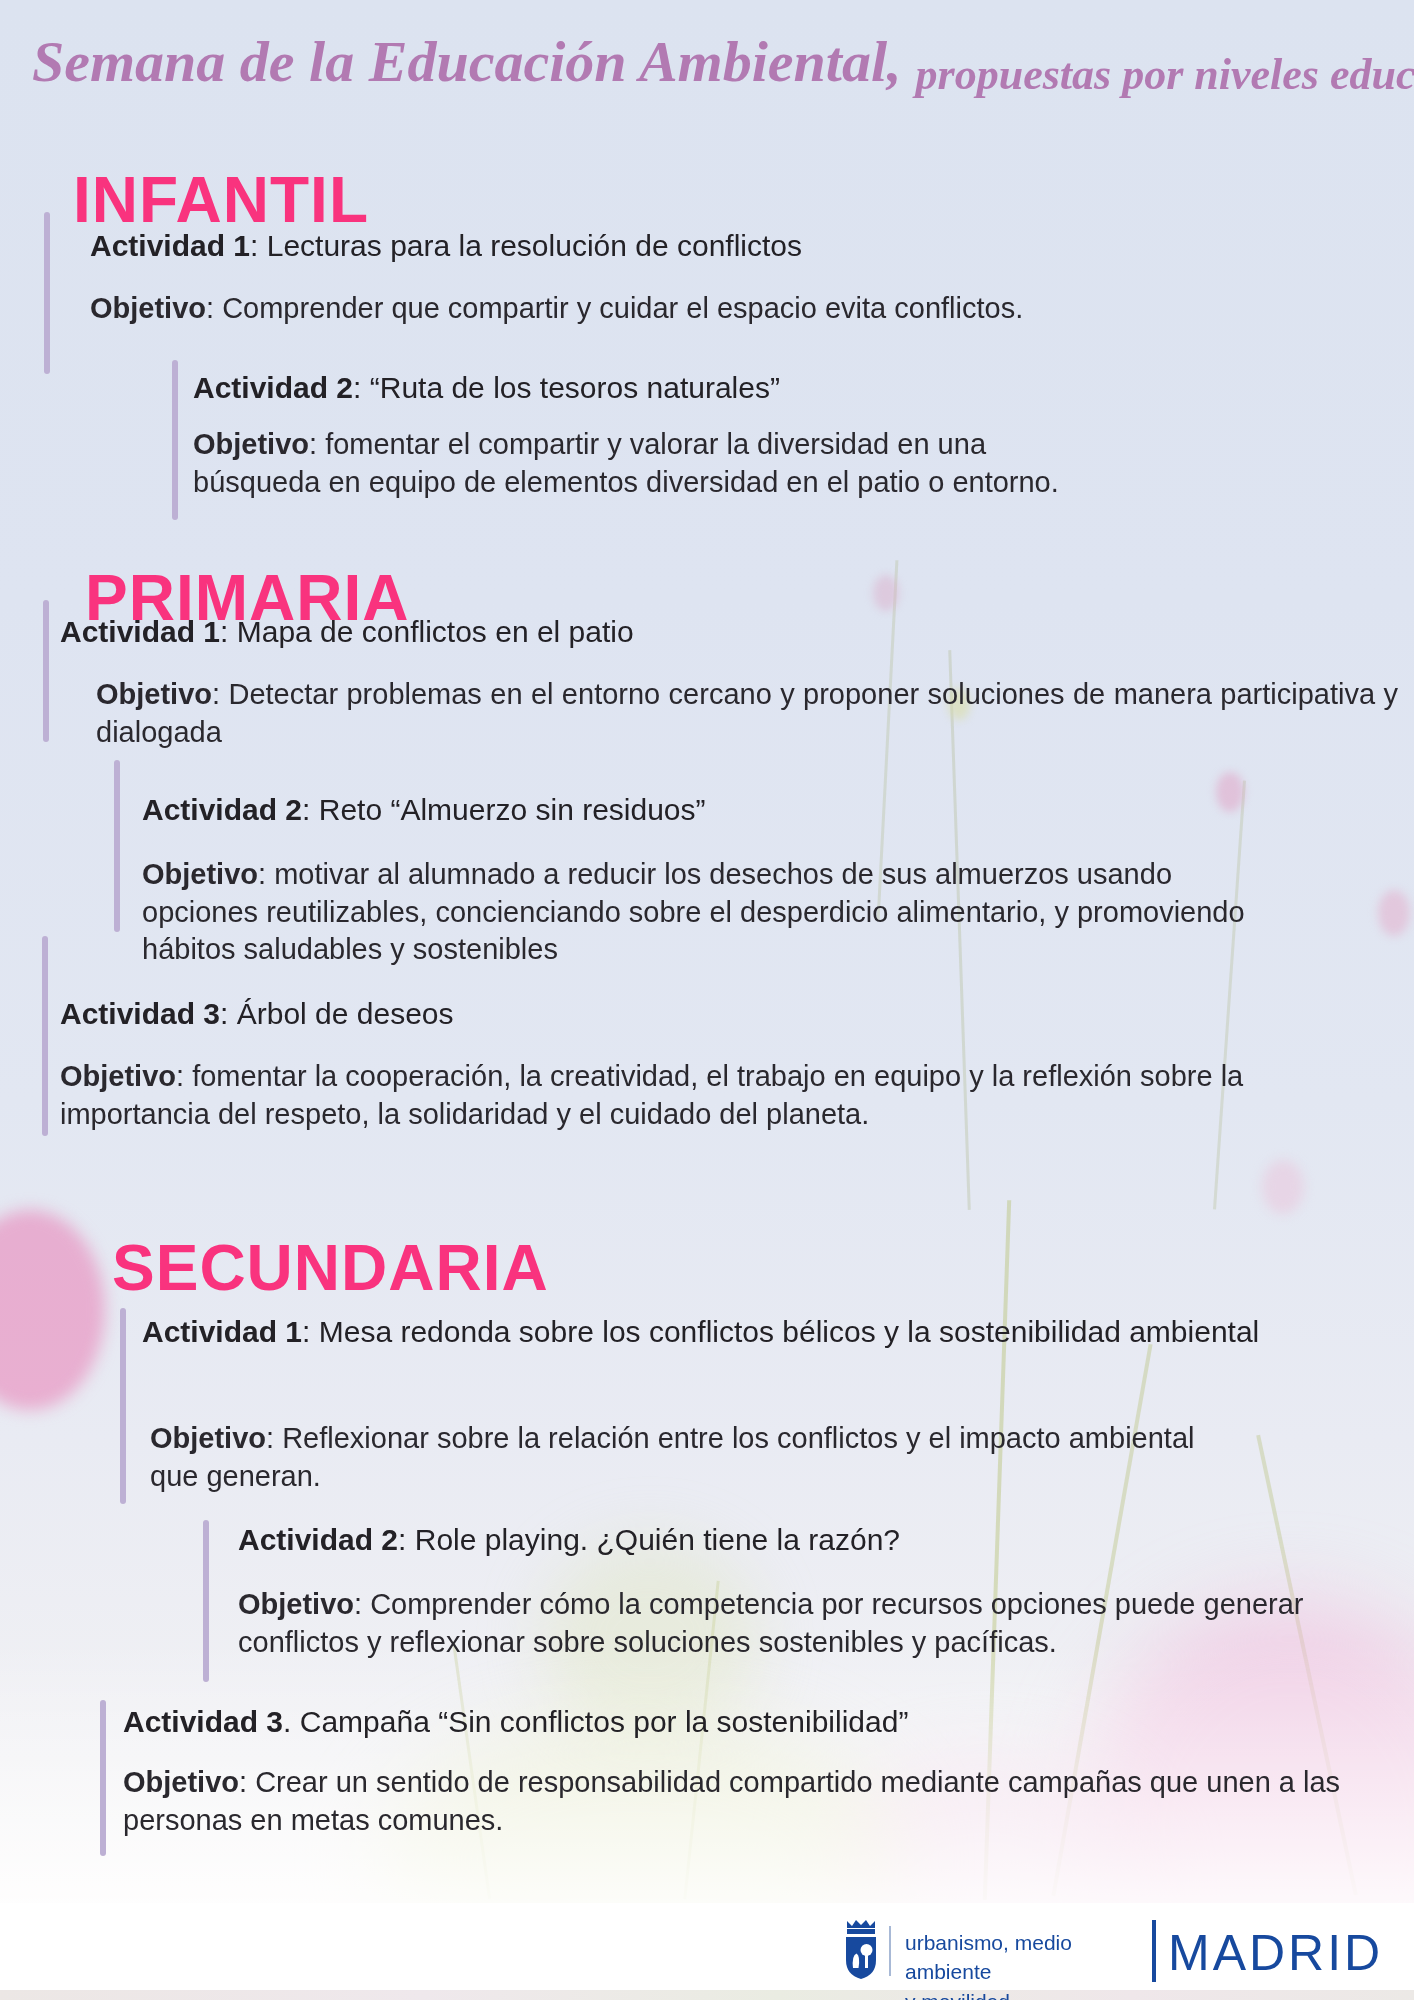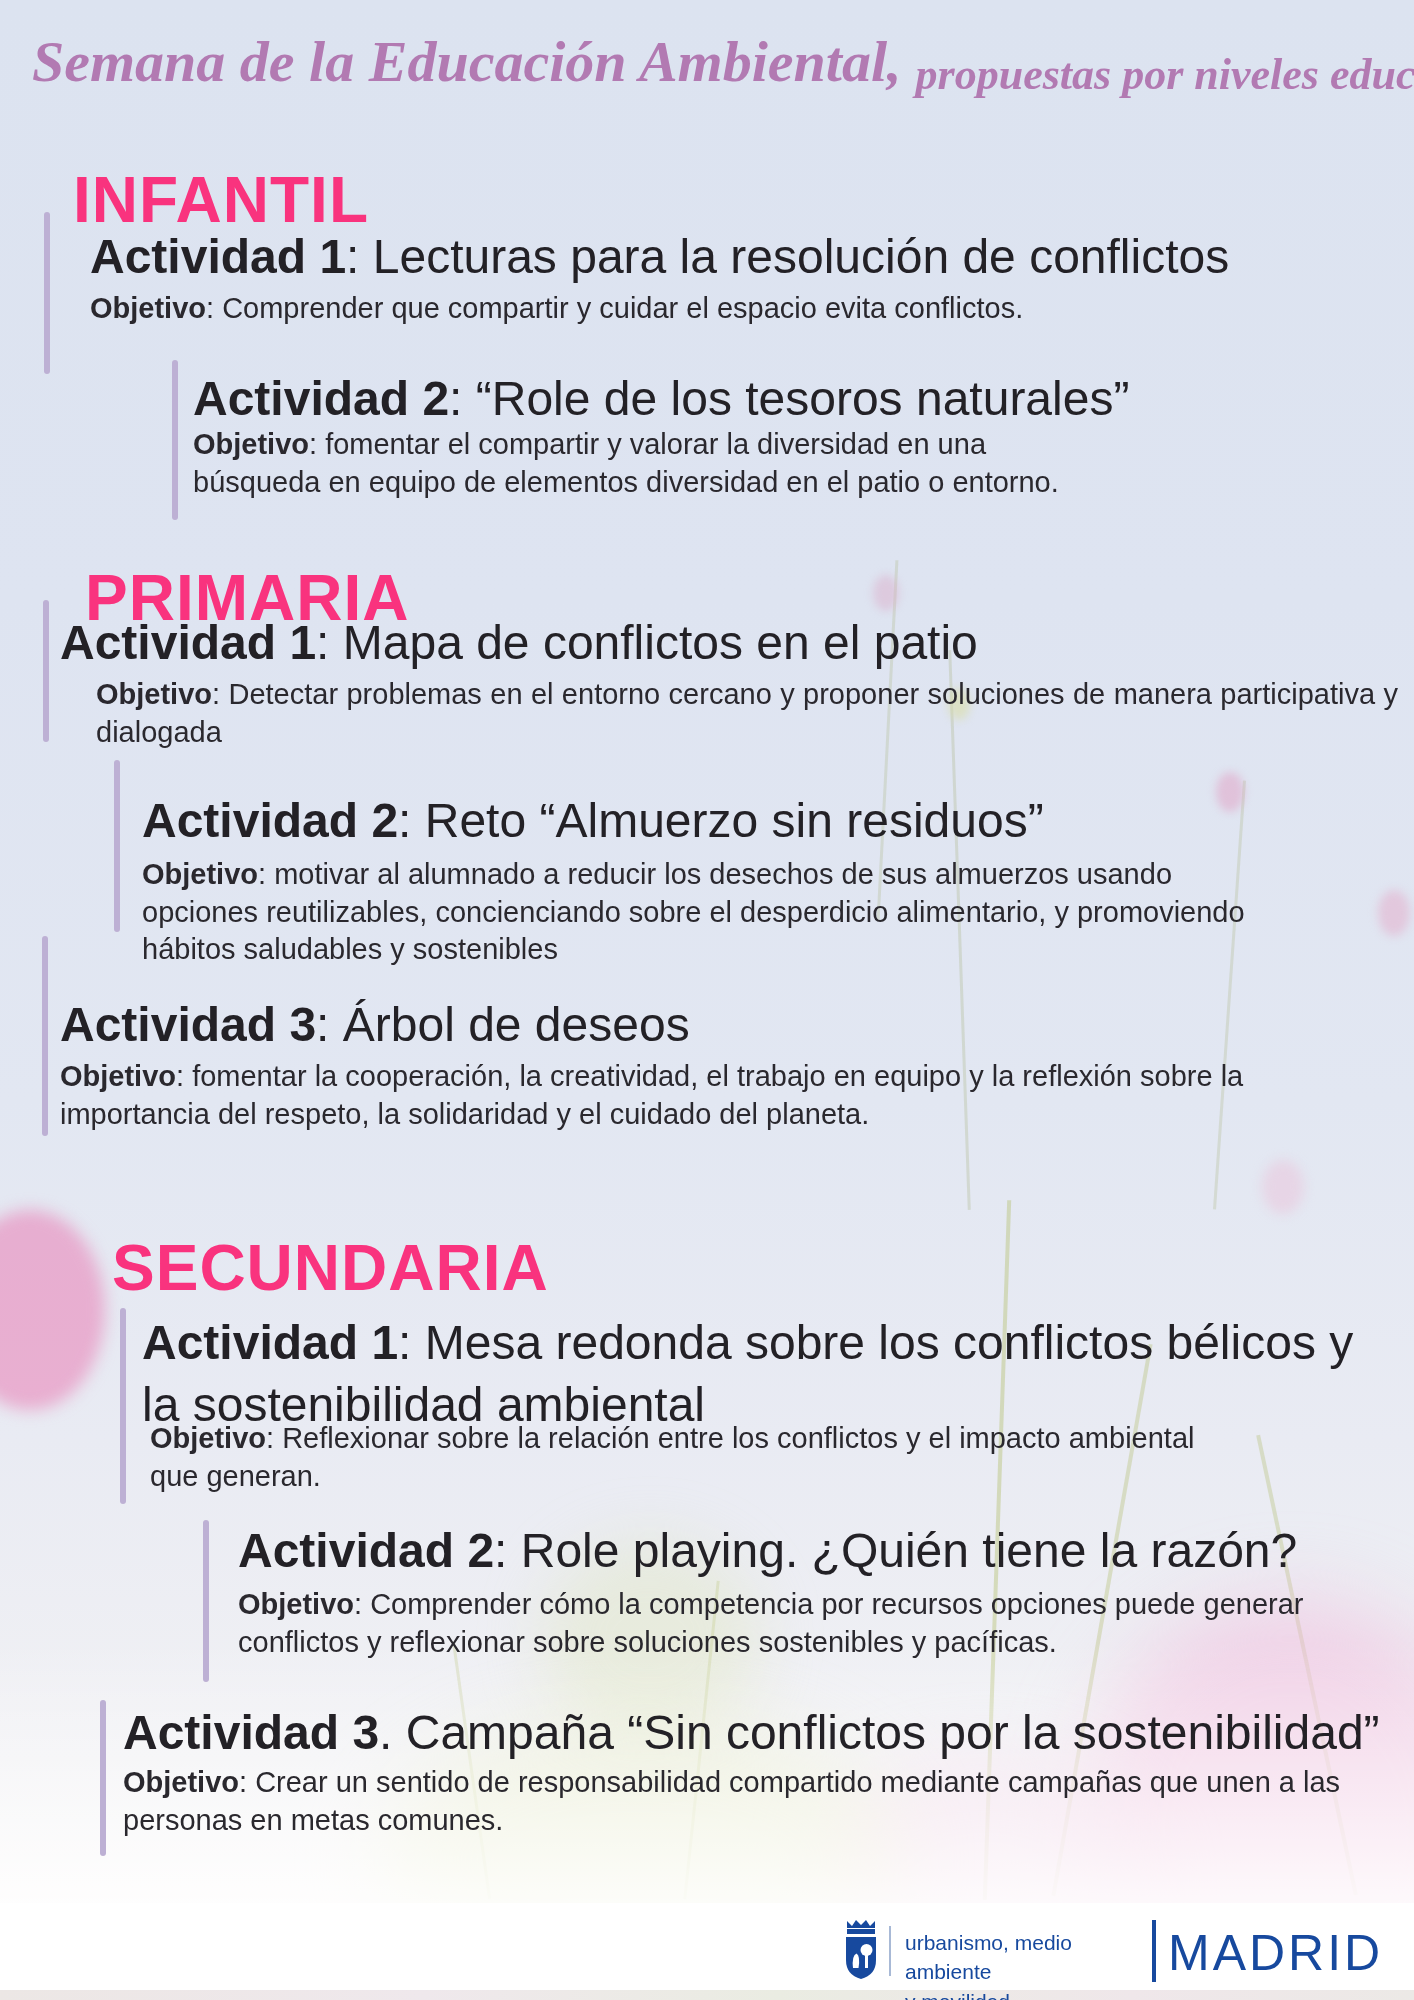--- a/index.html
+++ b/index.html
@@ -27,21 +27,21 @@
     position:absolute;
     font-size:64px;font-weight:700;letter-spacing:1px;
     color:#f9337e;white-space:nowrap;
   }
   .bar{
     position:absolute;width:6px;border-radius:3px;
     background:#bdb0d4;
   }
   .act-title{
     position:absolute;margin:0;
-    font-size:48px;font-weight:400;line-height:1.3;
+    font-size:30px;font-weight:400;line-height:1.3;
     color:#232126;
   }
   .obj{
     position:absolute;margin:0;
     font-size:29px;font-weight:400;line-height:1.3;
     color:#2a282e;
   }
   .b{font-weight:700;}
   .justify{text-align:justify;}
 
@@ -100,21 +100,21 @@
   <div class="bar" style="left:44px;top:212px;height:162px;"></div>
   <h3 class="act-title" style="left:90px;top:226px;width:1280px;">
     <span class="b">Actividad 1</span><span>: </span><span>Lecturas para la resolución de conflictos</span>
   </h3>
   <p class="obj" style="left:90px;top:290px;width:1290px;">
     <span class="b">Objetivo</span><span>: </span><span>Comprender que compartir y cuidar el espacio evita conflictos.</span>
   </p>
 
   <div class="bar" style="left:172px;top:360px;height:160px;"></div>
   <h3 class="act-title" style="left:193px;top:368px;width:1160px;">
-    <span class="b">Actividad 2</span><span>: </span><span>“Role de los tesoros naturales”</span>
+    <span class="b">Actividad 2</span><span>: </span><span>“Ruta de los tesoros naturales”</span>
   </h3>
   <p class="obj" style="left:193px;top:426px;width:880px;">
     <span class="b">Objetivo</span><span>: </span><span>fomentar el compartir y valorar la diversidad en una búsqueda en equipo de elementos diversidad en el patio o entorno.</span>
   </p>
 
   <h2 class="level-heading" style="left:85px;top:508px;">PRIMARIA</h2>
 
   <div class="bar" style="left:43px;top:600px;height:142px;"></div>
   <h3 class="act-title" style="left:60px;top:612px;width:1310px;">
     <span class="b">Actividad 1</span><span>: </span><span>Mapa de conflictos en el patio</span>

